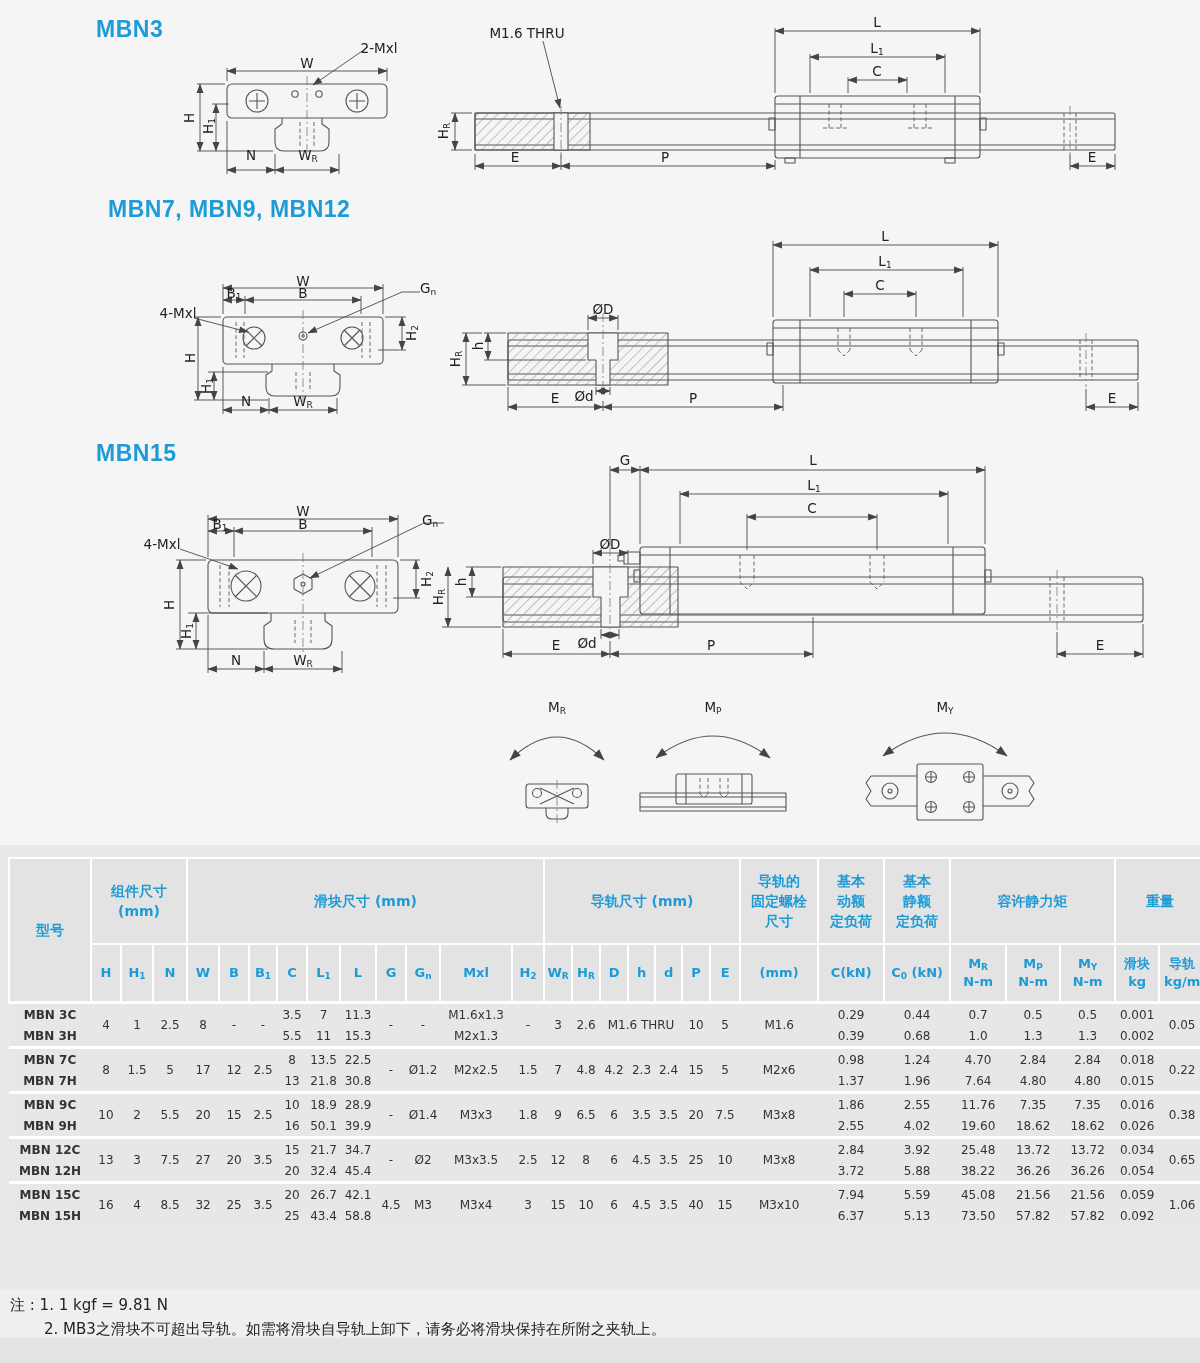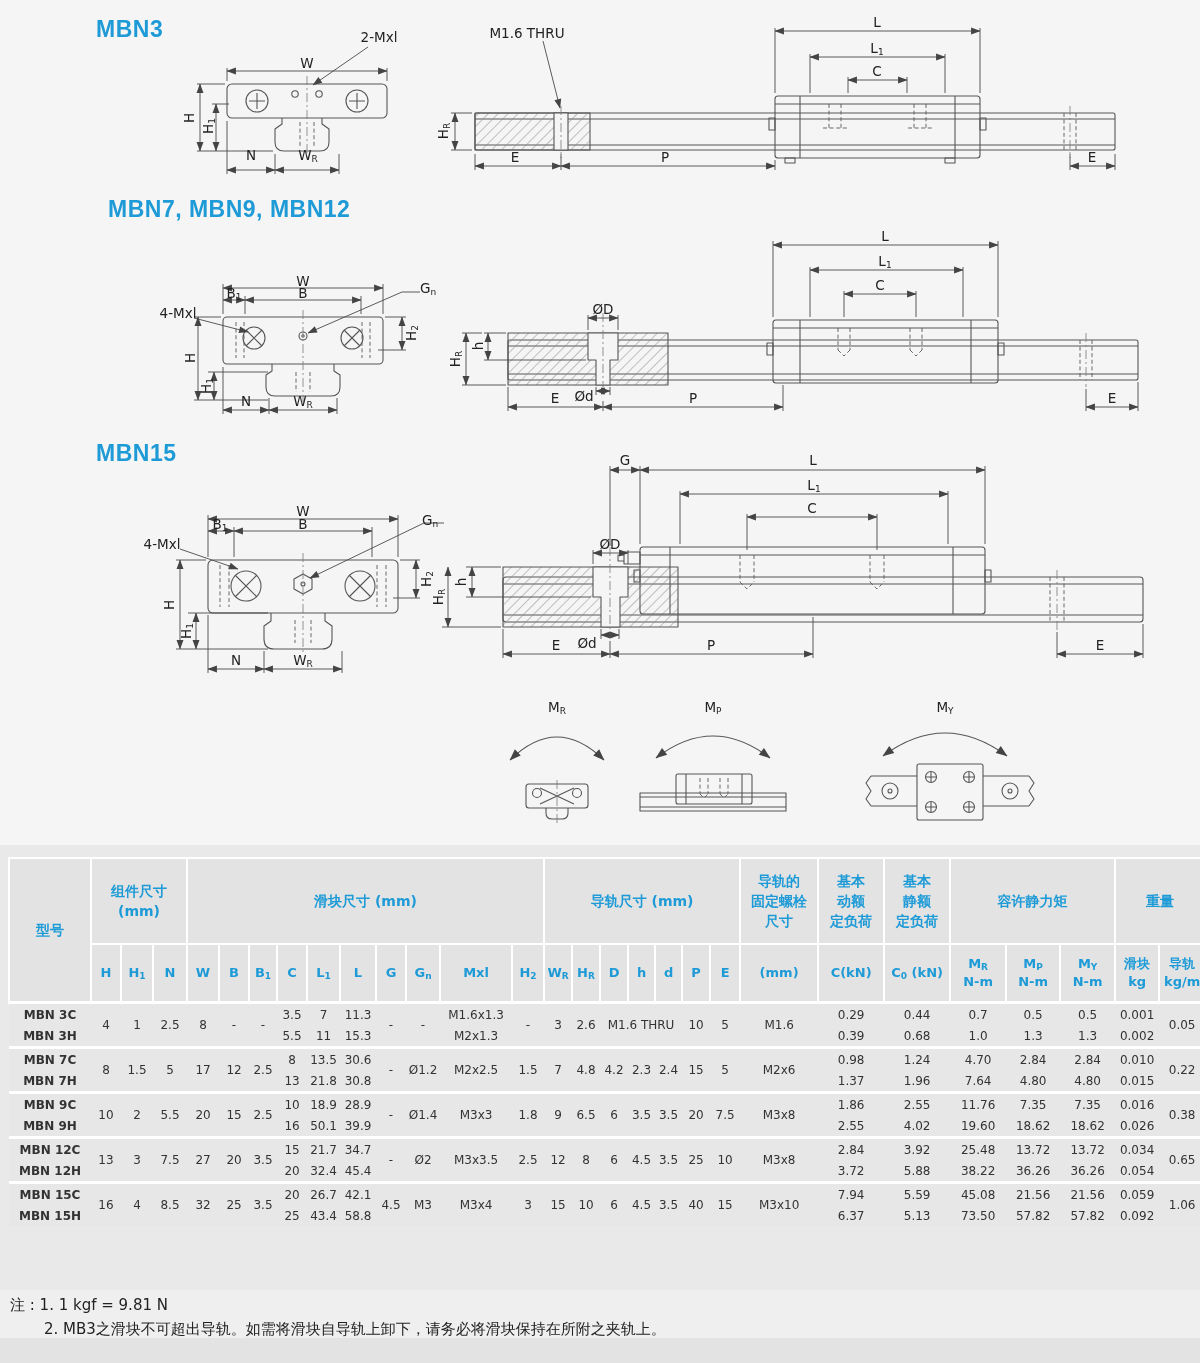--- a/index.html
+++ b/index.html
@@ -109,21 +109,21 @@
       <line x1="57" y1="78" x2="40" y2="78"></line>
       <line x1="44" y1="78" x2="44" y2="125" marker-start="url(#ar)" marker-end="url(#ar)"></line>
       <line x1="55" y1="95" x2="55" y2="148"></line>
         <line x1="103" y1="128" x2="103" y2="148"></line>
         <line x1="167" y1="128" x2="167" y2="148"></line>
       <line x1="55" y1="144" x2="103" y2="144" marker-start="url(#ar)" marker-end="url(#ar)"></line>
       <line x1="103" y1="144" x2="167" y2="144" marker-start="url(#ar)" marker-end="url(#ar)"></line>
     </g>
   </svg>
 <div class="dlabel" style="left: 135px; top: 38px;">W</div>
-    <div class="dlabel" style="left: 207px; top: 12px;">2-Mxl</div>
+    <div class="dlabel" style="left: 207px; top: 23px;">2-Mxl</div>
     <div class="dlabel rot" style="left: 18px; top: 92px;">H</div>
     <div class="dlabel rot" style="left: 37px; top: 100px;">H<sub>1</sub></div>
     <div class="dlabel" style="left: 79px; top: 130px;">N</div>
     <div class="dlabel" style="left: 136px; top: 130px;">W<sub>R</sub></div>
   </div>
 
 <div class="drawing" id="d-mbn3side" style="left:415px;top:8px;width:780px;height:165px">
   <svg width="780" height="165" viewBox="0 0 780 165">
     <g class="ln">
       <rect x="60" y="105" width="640" height="37" rx="2"></rect>
@@ -643,39 +643,39 @@
         <tr class="gs">
           <td class="model mtop">MBN 7C</td>
           <td rowspan="2" colspan="1" class="m">8</td>
           <td rowspan="2" colspan="1" class="m dk">1.5</td>
           <td rowspan="2" colspan="1" class="m">5</td>
           <td rowspan="2" colspan="1" class="m dk">17</td>
           <td rowspan="2" colspan="1" class="m">12</td>
           <td rowspan="2" colspan="1" class="m dk">2.5</td>
           <td colspan="1" class="st">8</td>
           <td colspan="1" class="st dk">13.5</td>
-          <td colspan="1" class="st">30.6</td>
+          <td colspan="1" class="st">22.5</td>
           <td rowspan="2" colspan="1" class="m dk">-</td>
           <td rowspan="2" colspan="1" class="m">Ø1.2</td>
           <td rowspan="2" colspan="1" class="m dk">M2x2.5</td>
           <td rowspan="2" colspan="1" class="m">1.5</td>
           <td rowspan="2" colspan="1" class="m dk">7</td>
           <td rowspan="2" colspan="1" class="m">4.8</td>
           <td rowspan="2" colspan="1" class="m dk">4.2</td>
           <td rowspan="2" colspan="1" class="m">2.3</td>
           <td rowspan="2" colspan="1" class="m dk">2.4</td>
           <td rowspan="2" colspan="1" class="m">15</td>
           <td rowspan="2" colspan="1" class="m dk">5</td>
           <td rowspan="2" colspan="1" class="m">M2x6</td>
           <td colspan="1" class="st dk">0.98</td>
           <td colspan="1" class="st">1.24</td>
           <td colspan="1" class="st dk">4.70</td>
           <td colspan="1" class="st">2.84</td>
           <td colspan="1" class="st dk">2.84</td>
-          <td colspan="1" class="st">0.010</td>
+          <td colspan="1" class="st">0.018</td>
           <td rowspan="2" colspan="1" class="m dk">0.22</td>
         </tr>
         <tr>
           <td class="model">MBN 7H</td>
           <td colspan="1" class="sb">13</td>
           <td colspan="1" class="sb dk">21.8</td>
           <td colspan="1" class="sb">30.8</td>
           <td colspan="1" class="sb dk">1.37</td>
           <td colspan="1" class="sb">1.96</td>
           <td colspan="1" class="sb dk">7.64</td>

